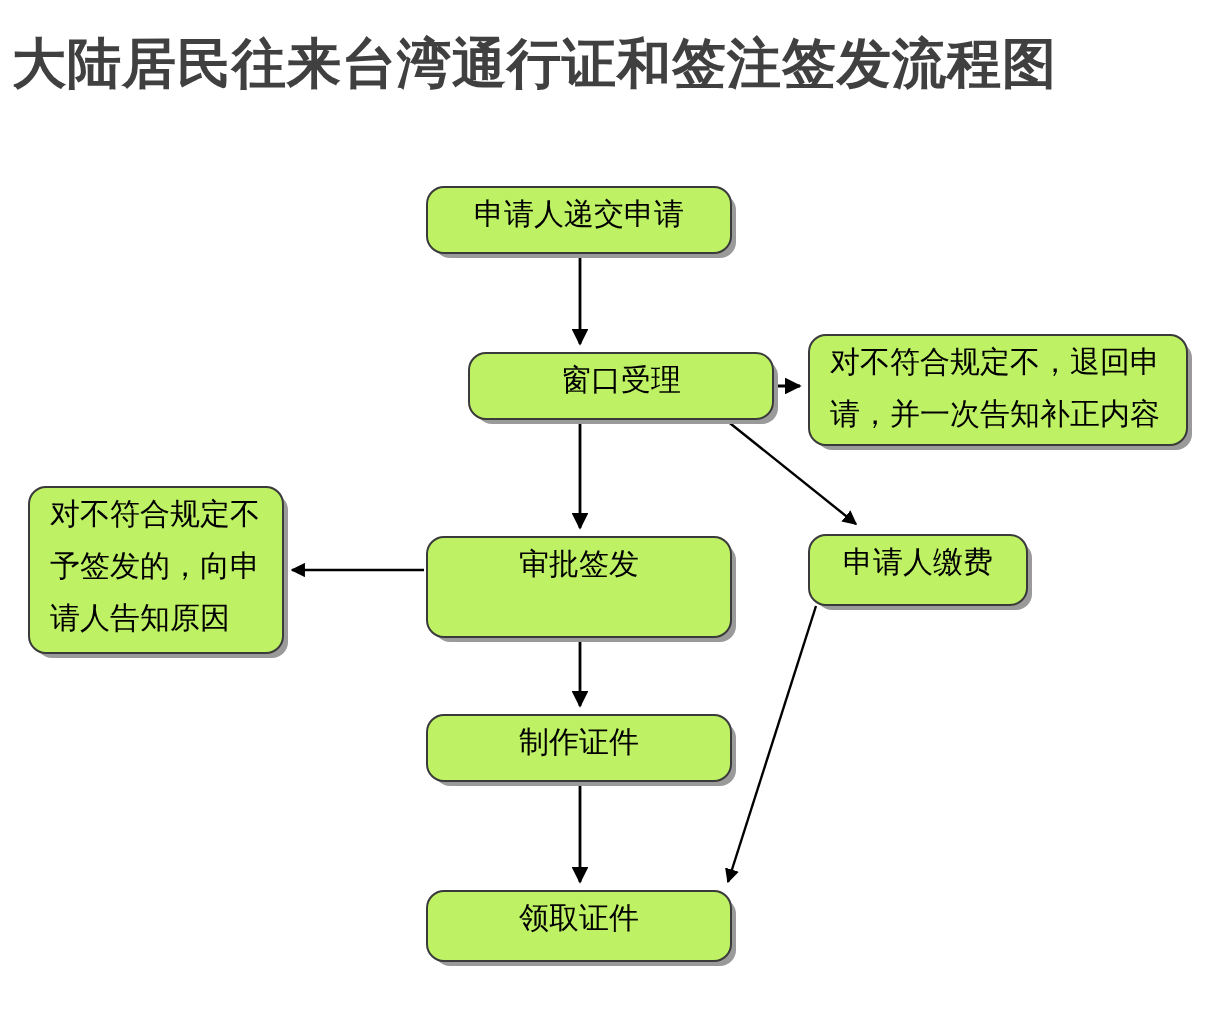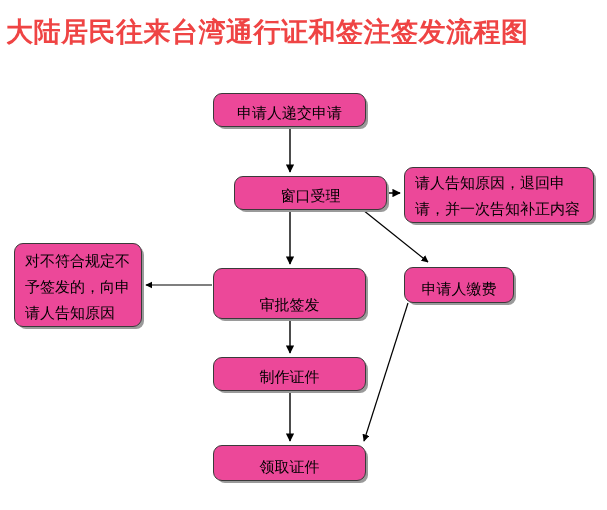--- a/index.html
+++ b/index.html
@@ -16,34 +16,34 @@
     height: 510px;
     background: #ffffff;
     overflow: hidden;
   }
   #flow-title {
     position: absolute;
     left: 6px;
     top: 14px;
     font-size: 27px;
     font-weight: bold;
-    color: #ef4444;
+    color: #404040;
     letter-spacing: 0.5px;
     white-space: nowrap;
     font-family: "DejaVu Sans", "Liberation Sans", sans-serif;
   }
   .node {
     position: absolute;
     box-sizing: border-box;
-    background: #ec4899;
+    background: #bef264;
     border: 1px solid #3a3a3a;
     border-radius: 9px;
     box-shadow: 3px 3px 0 -1px #9a9a9a;
     display: flex;
-    align-items: flex-end;
+    align-items: flex-start;
     justify-content: center;
     text-align: center;
     color: #000000;
     font-size: 15px;
     line-height: 26px;
     font-family: "DejaVu Sans", "Liberation Sans", sans-serif;
     z-index: 3;
   }
   .node .node-label {
     display: block;
@@ -99,21 +99,21 @@
 
   <div class="node" style="left: 213px; top: 93px; width: 153px; height: 34px;">
     <span class="node-label">申请人递交申请</span>
   </div>
 
   <div class="node" style="left: 213px; top: 176px; width: 153px; height: 34px; margin-left: 21px;">
     <span class="node-label">窗口受理</span>
   </div>
 
   <div class="node multiline" style="left: 404px; top: 167px; width: 190px; height: 56px;">
-    <span class="node-label">请人告知原因，退回申
+    <span class="node-label">对不符合规定不，退回申
 请，并一次告知补正内容</span>
   </div>
 
   <div class="node" style="left: 213px; top: 268px; width: 153px; height: 51px;">
     <span class="node-label">审批签发</span>
   </div>
 
   <div class="node multiline" style="left: 14px; top: 243px; width: 128px; height: 84px;">
     <span class="node-label">对不符合规定不
 予签发的，向申

